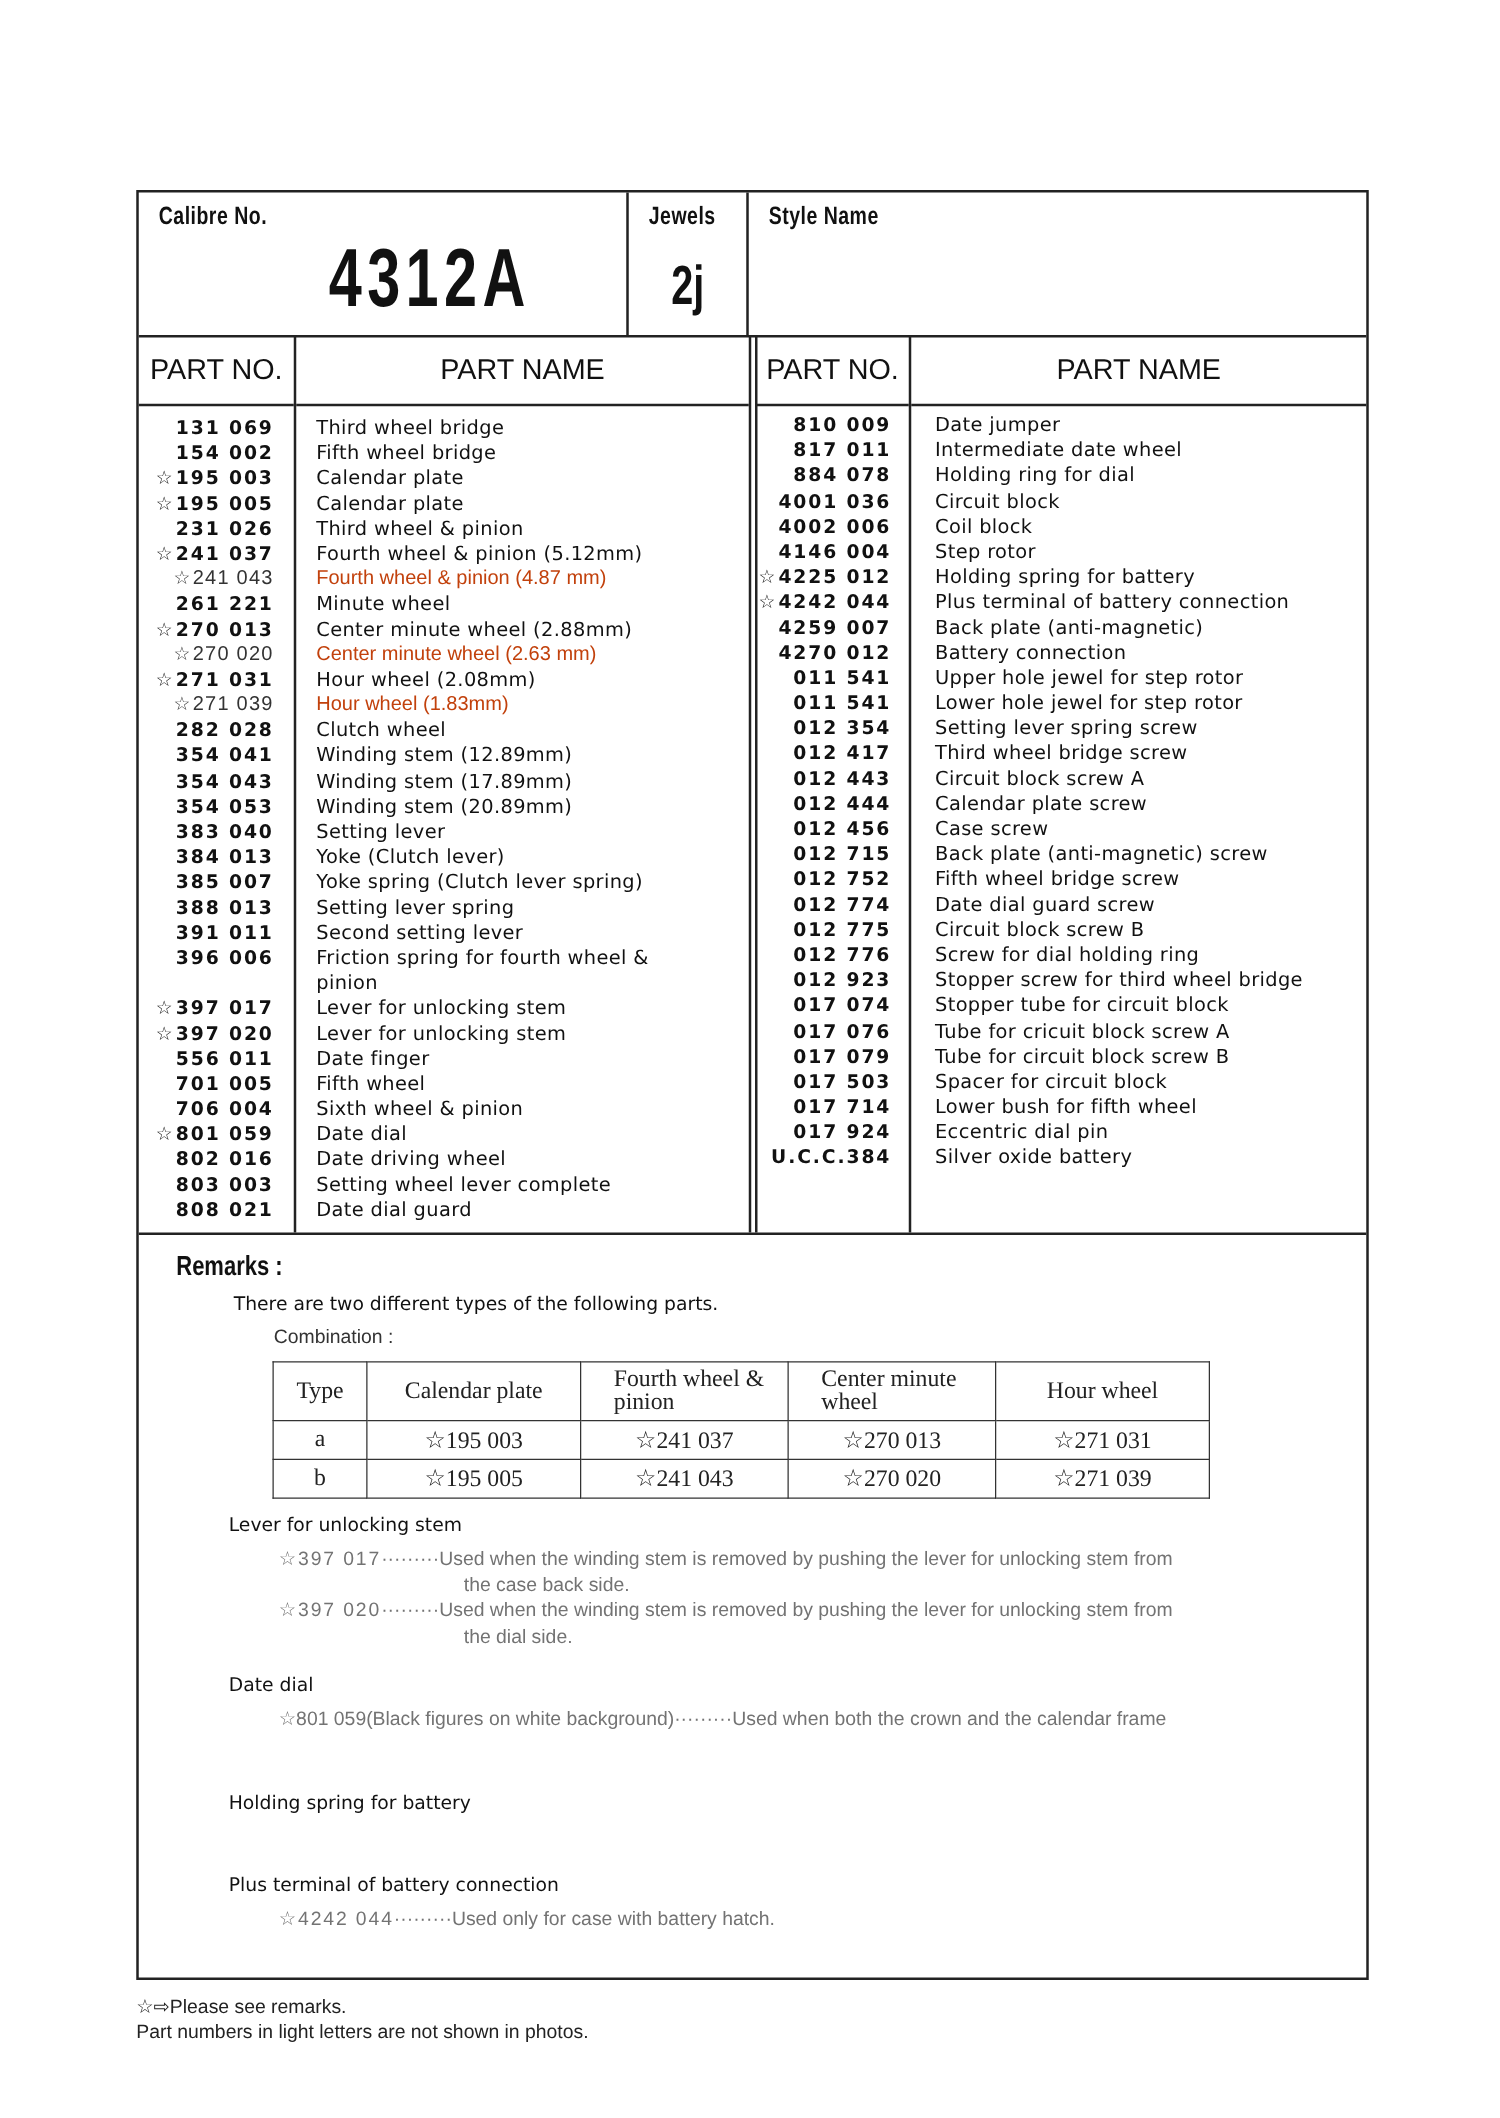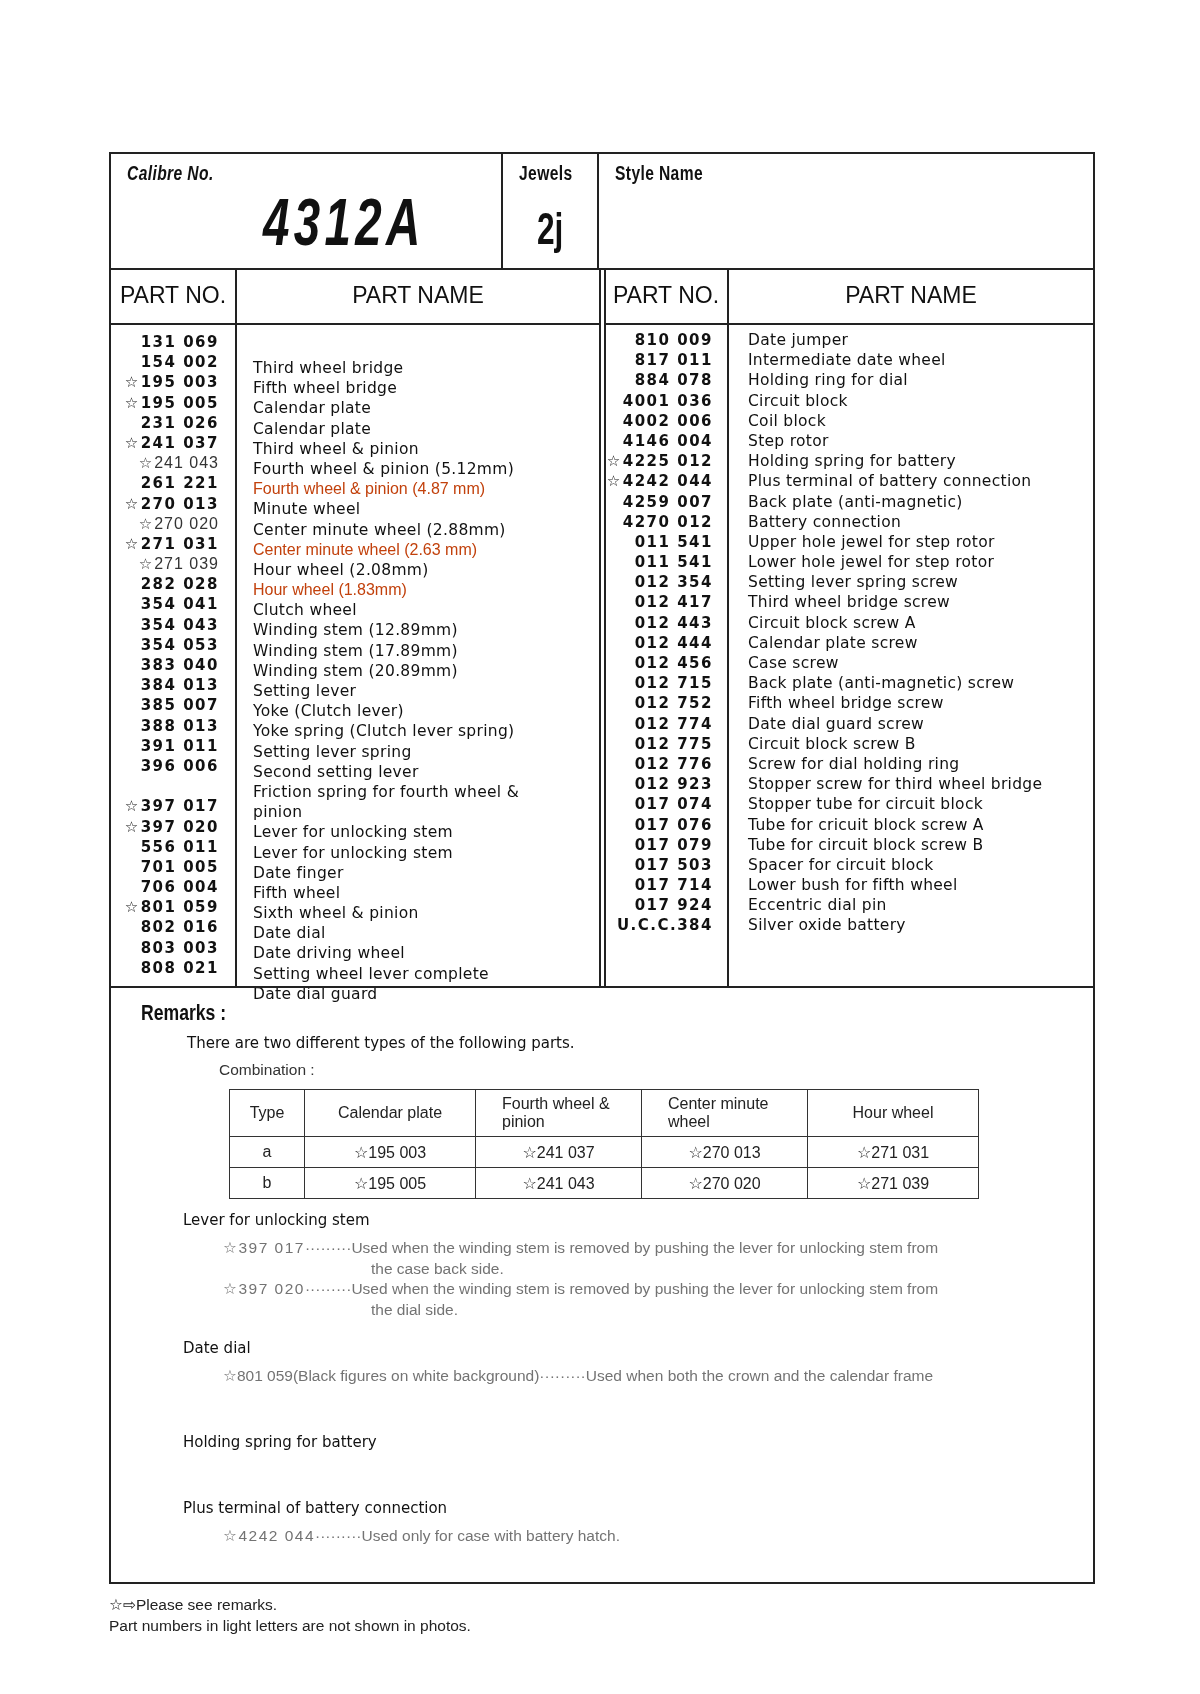--- a/index.html
+++ b/index.html
@@ -1,20 +1,20 @@
 <!DOCTYPE html>
 <html><head>
 <meta charset="utf-8">
 <style>
   html, body { margin:0; padding:0; background:#ffffff; }
   body { width:1200px; height:1694px; position:relative; color:#111; font-family:"DejaVu Sans", sans-serif; overflow:hidden; }
   .frame { position:absolute; left:109px; top:152px; width:986px; height:1432px; border:2px solid #222; box-sizing:border-box; }
   .hdr { position:absolute; left:0; top:0; width:100%; height:114px; border-bottom:2px solid #222; }
   .hdr .cell { position:absolute; top:0; height:114px; box-sizing:border-box; }
-  .c-calibre { left:0; width:392px; border-right:2px solid #222;font-style:italic; }
+  .c-calibre { left:0; width:392px; border-right:2px solid #222; }
   .c-jewels { left:392px; width:96px; border-right:2px solid #222; }
   .c-style { left:488px; right:0; }
   .hlabel { position:absolute; left:16px; top:8px; font-family:"Liberation Sans Narrow","Liberation Sans",sans-serif; font-weight:bold; font-size:20px; transform:scaleX(0.78); transform-origin:left top; letter-spacing:0.5px; }
   .c-jewels .hlabel { left:16px; }
   .calibre-no { position:absolute; left:152px; top:30px; font-family:"Liberation Sans",sans-serif; font-weight:bold; font-size:66px; letter-spacing:6px; transform:scaleX(0.72); transform-origin:left top; }
   .jewel-val { position:absolute; left:34px; top:50px; font-family:"Liberation Sans",sans-serif; font-weight:bold; font-size:44px; transform:scaleX(0.72); transform-origin:left top; }
 
   .colhead { position:absolute; top:114px; height:57px; border-bottom:2px solid #222; box-sizing:border-box; font-family:"Liberation Sans",sans-serif; font-size:23px; display:flex; align-items:center; justify-content:center; }
   .vline { position:absolute; background:#222; width:2px; }
   .tbody { position:absolute; top:178px; }
@@ -22,21 +22,21 @@
   .pno { text-align:right; font-family:"DejaVu Sans",sans-serif; font-weight:bold; font-size:15px; letter-spacing:1.5px; }
   .pno.light { font-weight:normal; font-family:"Liberation Sans",sans-serif; font-size:16px; letter-spacing:1px; color:#333; }
   .pname { font-family:"DejaVu Sans",sans-serif; font-size:15.5px; letter-spacing:0.3px; }
   .pname.light { font-family:"Liberation Sans",sans-serif; font-size:16px; letter-spacing:0; color:#c2410c; }
   .star { font-weight:normal; font-size:15px; margin-right:1px; }
 
   .table-bottom { position:absolute; left:0; top:832px; width:100%; height:2px; background:#222; }
   .remarks-title { position:absolute; left:30px; top:846px; font-family:"Liberation Sans",sans-serif; font-weight:bold; font-size:22px; transform:scaleX(0.8); transform-origin:left top; }
   .rm-intro { position:absolute; left:76px; top:880px; font-family:"DejaVu Sans",sans-serif; font-size:15px; }
   .rm-combo { position:absolute; left:108px; top:907px; font-family:"Liberation Sans",sans-serif; font-size:15.5px; color:#333; }
-  table.combo { position:absolute; left:118px; top:935px; border-collapse:collapse; font-family:Liberation Sans, sans-serif; font-size:16px; color:#222; }
+  table.combo { position:absolute; left:107px; top:935px; border-collapse:collapse; font-family:Liberation Serif, serif; font-size:19px; color:#222; }
   table.combo td, table.combo th { border:1.5px solid #333; font-weight:normal; text-align:center; }
   table.combo th { height:44px; }
   table.combo td { height:28px; }
   .sec-title { position:absolute; left:72px; font-family:"DejaVu Sans",sans-serif; font-size:15px; }
   .note { position:absolute; left:112px; font-family:"Liberation Sans",sans-serif; font-size:15.5px; color:#737373; width:840px; line-height:21px; }
   .note .ref { letter-spacing:1.5px; }
   .note .cont { display:block; padding-left:148px; }
   .note .cont2 { display:block; padding-left:156px; }
   .big3 { font-weight:bold; font-size:18px; }
   .footer { position:absolute; left:109px; font-family:"Liberation Sans",sans-serif; font-size:15.5px; color:#222; }
@@ -99,21 +99,21 @@
         <div class="row pno"><span class="star">☆</span><span>397 017</span></div>
         <div class="row pno"><span class="star">☆</span><span>397 020</span></div>
         <div class="row pno"><span>556 011</span></div>
         <div class="row pno"><span>701 005</span></div>
         <div class="row pno"><span>706 004</span></div>
         <div class="row pno"><span class="star">☆</span><span>801 059</span></div>
         <div class="row pno"><span>802 016</span></div>
         <div class="row pno"><span>803 003</span></div>
         <div class="row pno"><span>808 021</span></div>
       </div>
-    <div id="left-name" style="position:absolute;left:142px;top:0;width:346px;margin-top:26px;">
+    <div id="left-name" style="position:absolute;left:142px;top:0;width:346px;">
         <div class="row pname">Third wheel bridge</div>
         <div class="row pname">Fifth wheel bridge</div>
         <div class="row pname">Calendar plate</div>
         <div class="row pname">Calendar plate</div>
         <div class="row pname">Third wheel &amp; pinion</div>
         <div class="row pname">Fourth wheel &amp; pinion (5.12mm)</div>
         <div class="row pname light">Fourth wheel &amp; pinion (4.87 mm)</div>
         <div class="row pname">Minute wheel</div>
         <div class="row pname">Center minute wheel (2.88mm)</div>
         <div class="row pname light">Center minute wheel (2.63 mm)</div>

